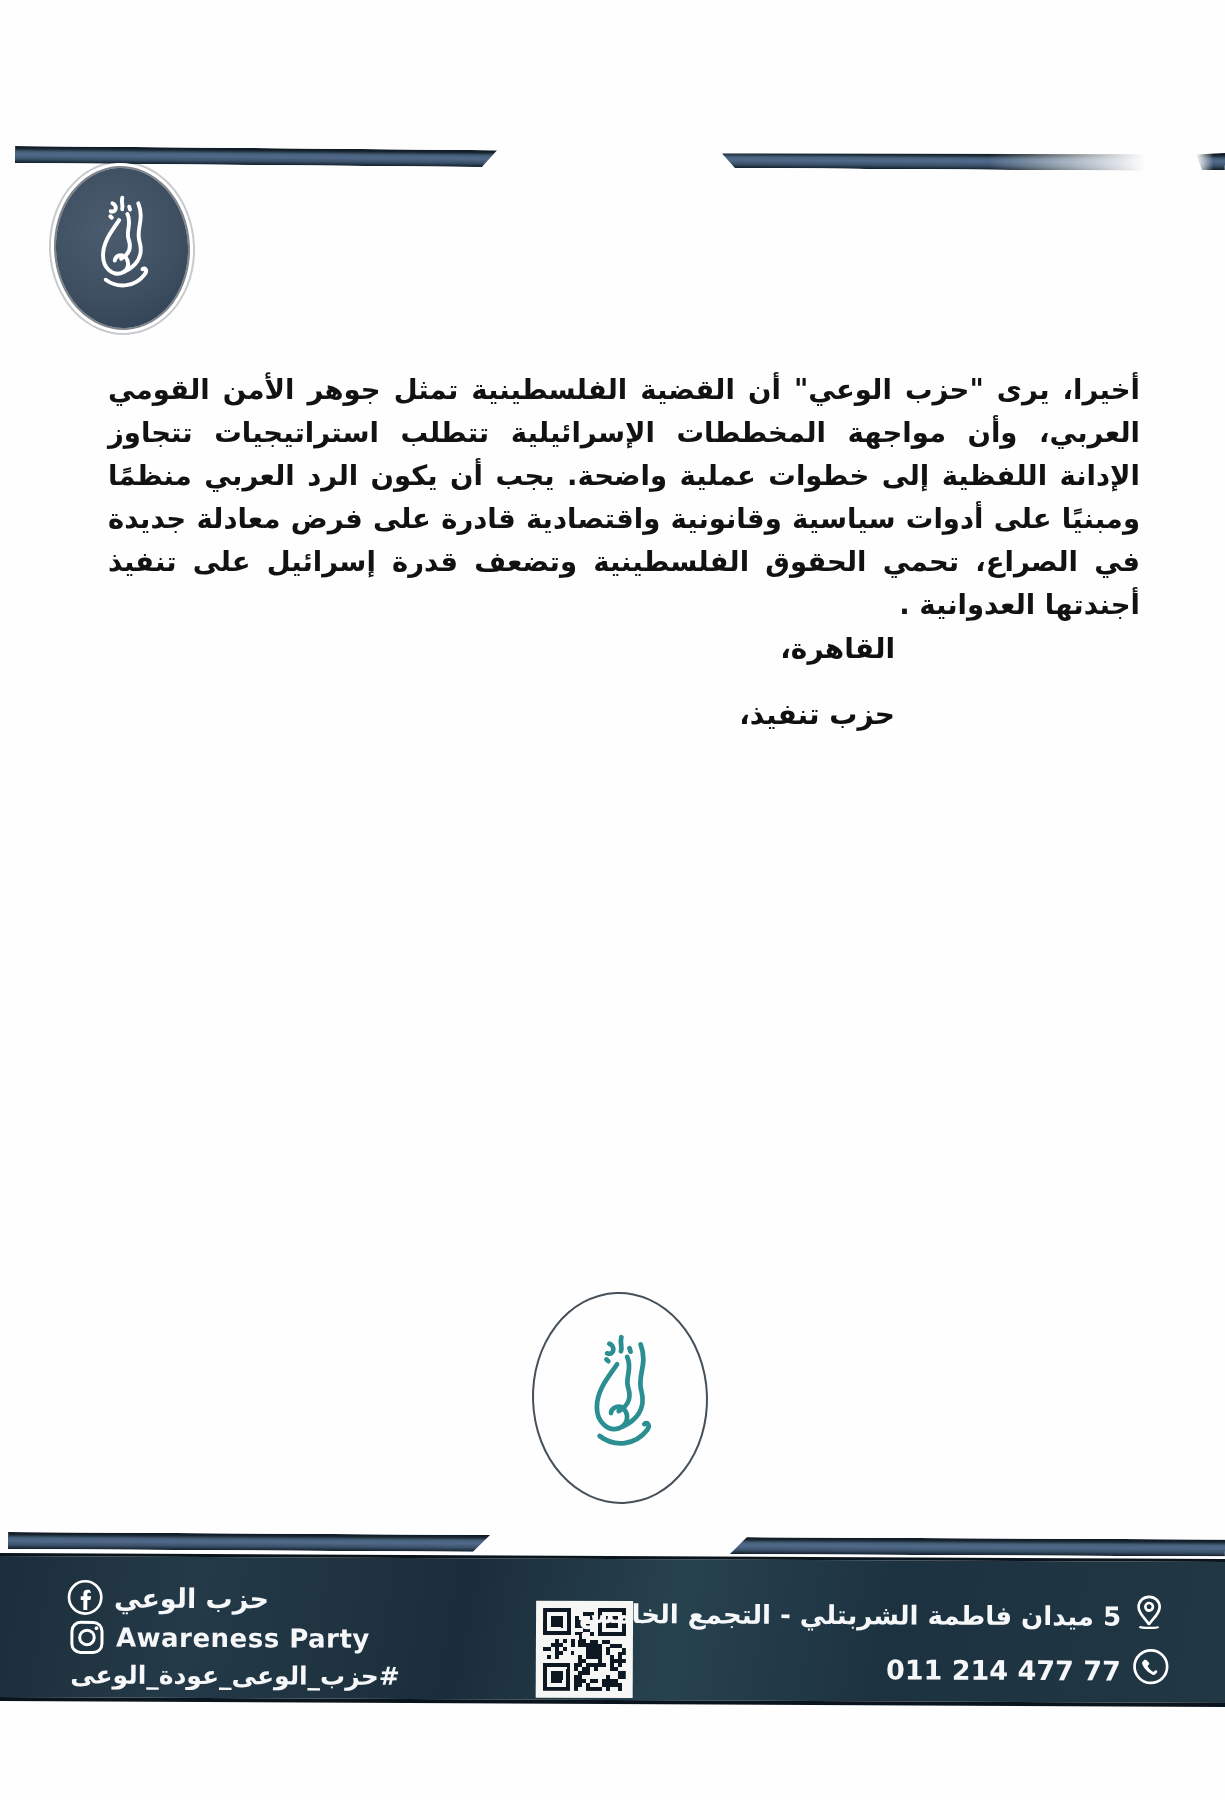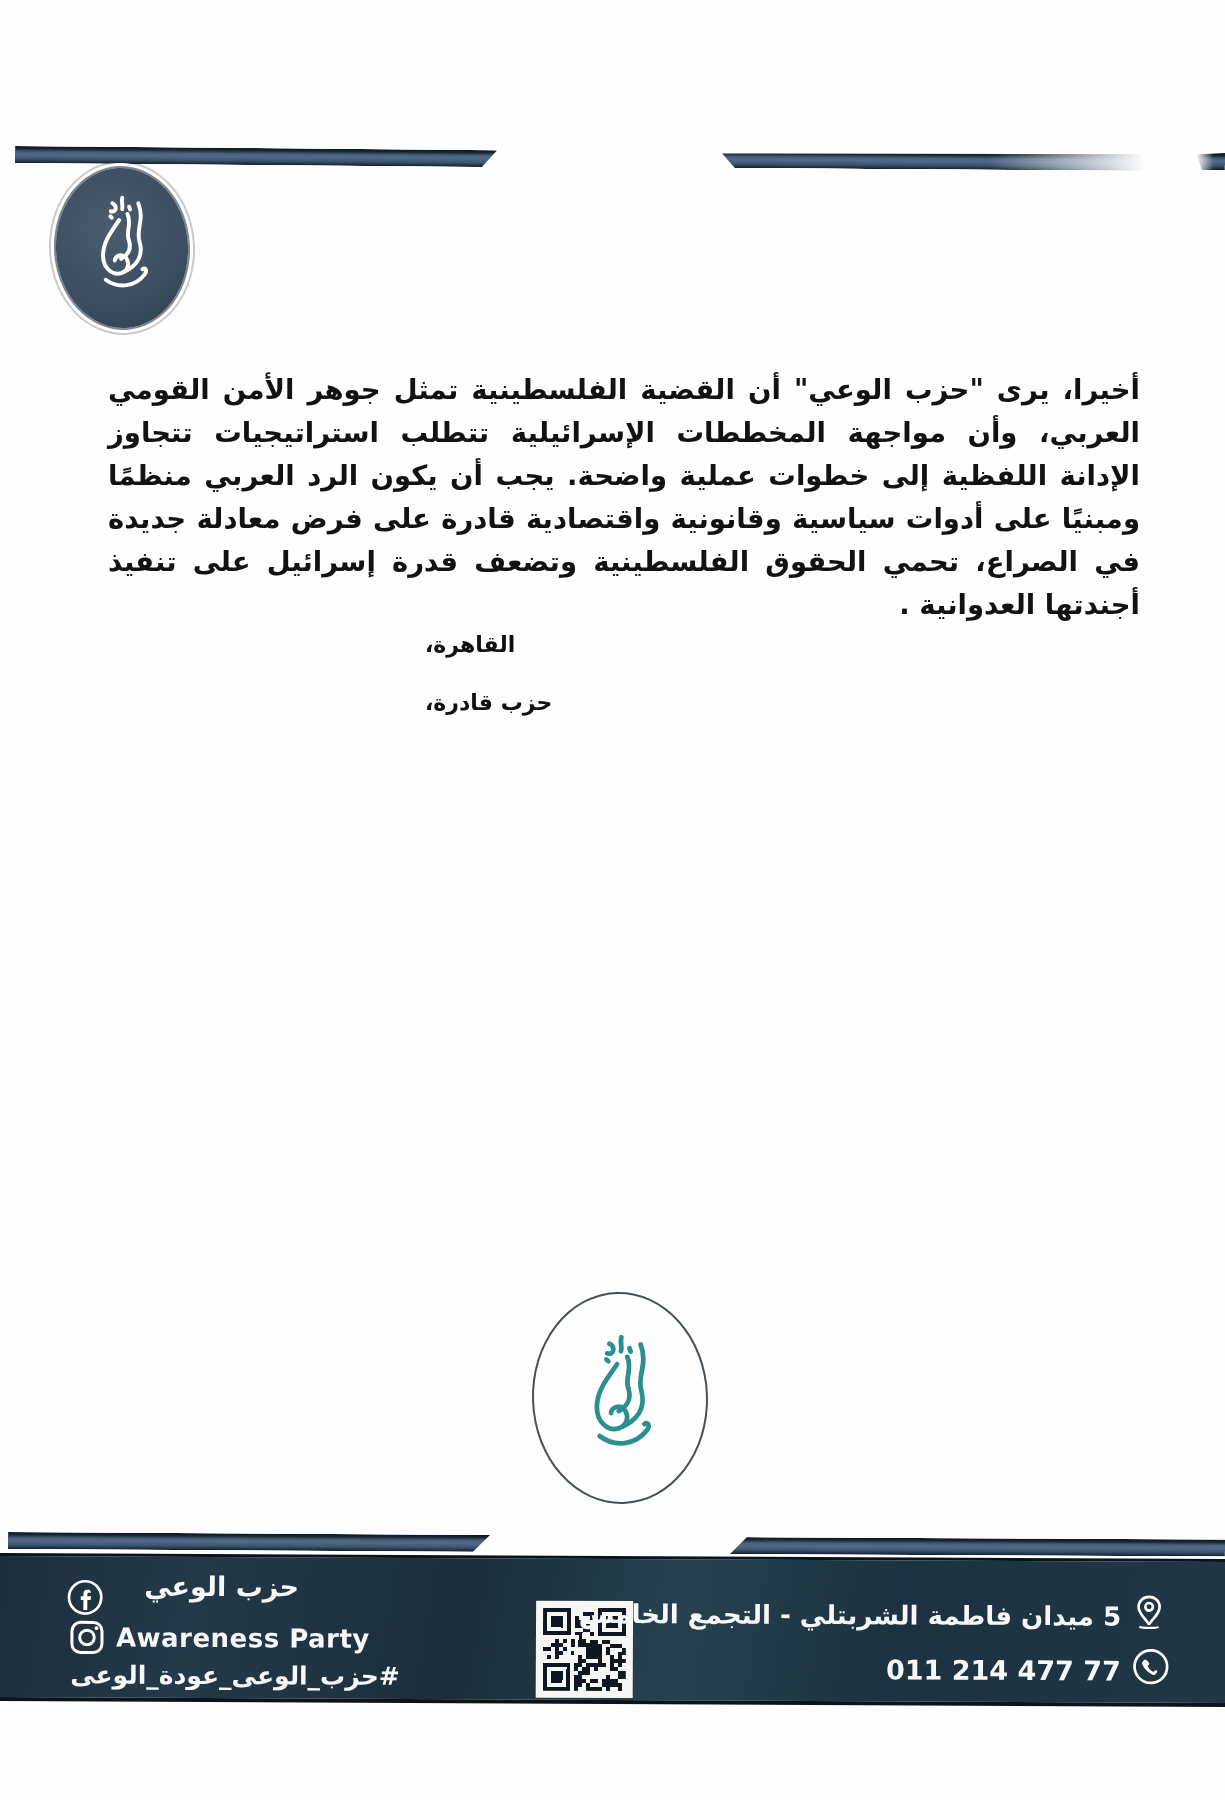--- a/index.html
+++ b/index.html
@@ -33,41 +33,41 @@
          display:flex; align-items:center; justify-content:center; }
   .logo-badge svg { width:86px; height:112px; }
 
   
   .letter-body { position:absolute; left:108px; top:368px; width:1032px;
          direction:rtl; text-align:justify; text-align-last:right;
          font-size:27.5px; font-weight:bold; line-height:43px; color:#121212;
          font-family:"DejaVu Sans", sans-serif; }
 
   
-  .signature { position:absolute; left:425px; top:632px; width:470px; text-align:left;
-         direction:rtl; font-weight:bold; font-size:22px; color:#101010; }
+  .signature { position:absolute; left:425px; top:632px; width:470px; text-align:right;
+         direction:rtl; font-weight:bold; font-size:28px; color:#101010; }
   .signature .sig-line { margin-bottom:33px; }
 
   
   .watermark { position:absolute; left:532px; top:1292px; width:176px; height:212px;
          border:2px solid rgba(38,49,60,.85); border-radius:50%; transform:rotate(-2deg);
          display:flex; align-items:center; justify-content:center; background:transparent; }
   .watermark svg { width:104px; height:134px; }
 
   
   .footer { position:absolute; left:-4px; top:1556px; width:1233px; height:148px;
          transform:rotate(0.28deg); transform-origin:center;
          background:linear-gradient(100deg,#1c2d3b 0%,#243a48 16%,#1b2d3a 38%,#27424f 55%,#1d3240 72%,#223744 100%);
          border-top:3px solid #0a141d; border-bottom:4px solid #0a141d;
          color:#f5f7f8; }
   .footer .f-icon { position:absolute; width:38px; height:38px; }
   .footer .f-icon svg { width:100%; height:100%; }
   .f-label-ar { direction:rtl; font-size:27px; font-weight:bold; letter-spacing:0; }
   .fb-icon   { left:70px;  top:22px; }
-  .fb-label  { position:absolute; left:118px; top:14px;margin-left:30px; }
+  .fb-label  { position:absolute; left:118px; top:26px; }
   .ig-icon   { left:72px;  top:62px; }
   .ig-label  { position:absolute; left:120px; top:66px; font-size:26px; font-weight:bold; letter-spacing:.5px; }
   .hashtag   { position:absolute; left:134px; top:104px; width:270px; direction:rtl;
                font-size:25px; font-weight:bold; text-align:left; }
   .qr-box    { position:absolute; left:540px; top:42px; width:97px; height:97px;
                background:#f6f6f4; padding:7px; }
   .qr-box svg{ width:100%; height:100%; display:block; }
   .loc-icon  { left:1134px; top:32px; width:42px; height:42px; }
   .addr-label{ position:absolute; right:108px; top:40px; direction:rtl; font-size:26px; font-weight:bold; }
   .ph-icon   { left:1136px; top:86px; width:42px; height:42px; }
@@ -101,21 +101,21 @@
   <div class="logo-badge">
     <svg viewBox="0 0 120 150">
       <use href="#callig" stroke="#ffffff" stroke-width="5.5"></use>
     </svg>
   </div>
 
   <div class="letter-body" lang="ar">أخيرا، يرى "حزب الوعي"  أن القضية الفلسطينية تمثل جوهر الأمن القومي العربي، وأن مواجهة المخططات الإسرائيلية تتطلب استراتيجيات تتجاوز الإدانة اللفظية إلى خطوات عملية واضحة. يجب أن يكون الرد العربي منظمًا ومبنيًا على أدوات سياسية وقانونية واقتصادية قادرة على فرض معادلة جديدة في الصراع، تحمي الحقوق الفلسطينية وتضعف قدرة إسرائيل على تنفيذ أجندتها العدوانية .</div>
 
   <div class="signature">
     <div class="sig-line">القاهرة،</div>
-    <div class="sig-line">حزب قادرة،</div>
+    <div class="sig-line">حزب تنفيذ،</div>
   </div>
 
   <div class="watermark">
     <svg viewBox="0 0 120 150">
       <use href="#callig" stroke="#2b8f92" stroke-width="5.5"></use>
     </svg>
   </div>
 
   <div class="bar bar-mid-left"></div>
   <div class="bar bar-mid-right"></div>

